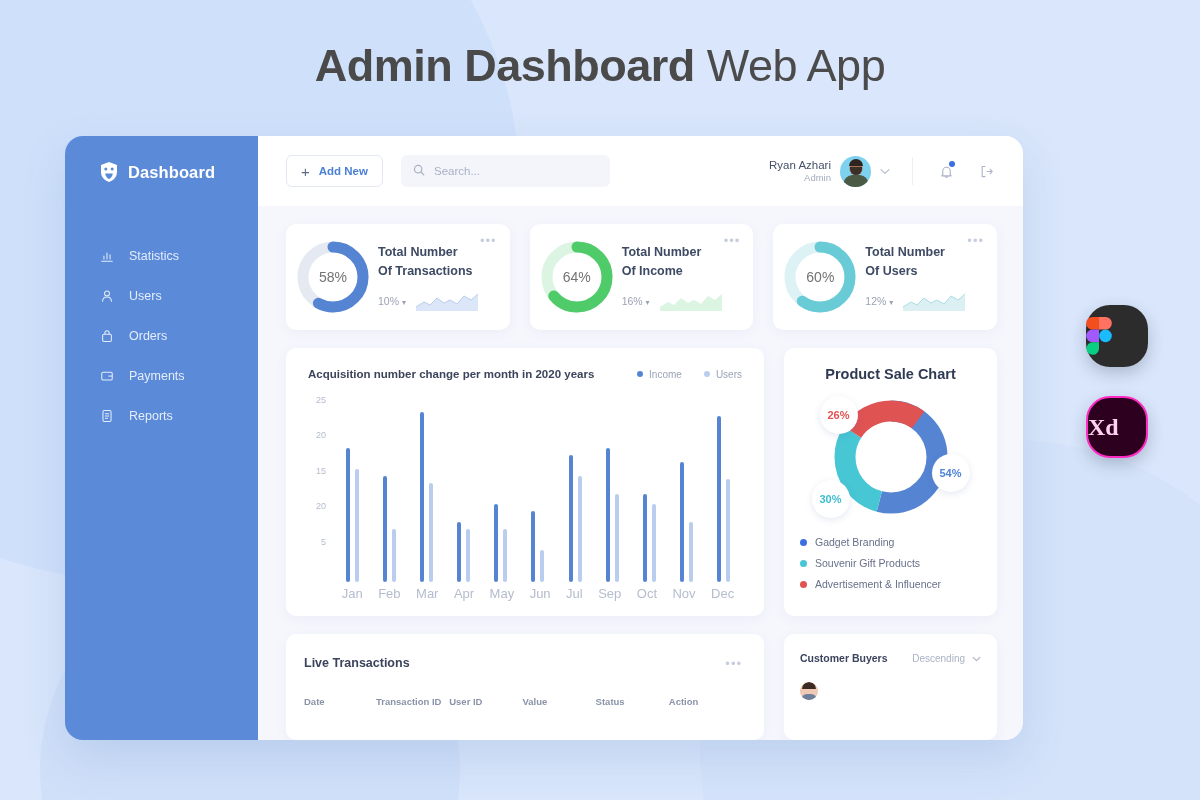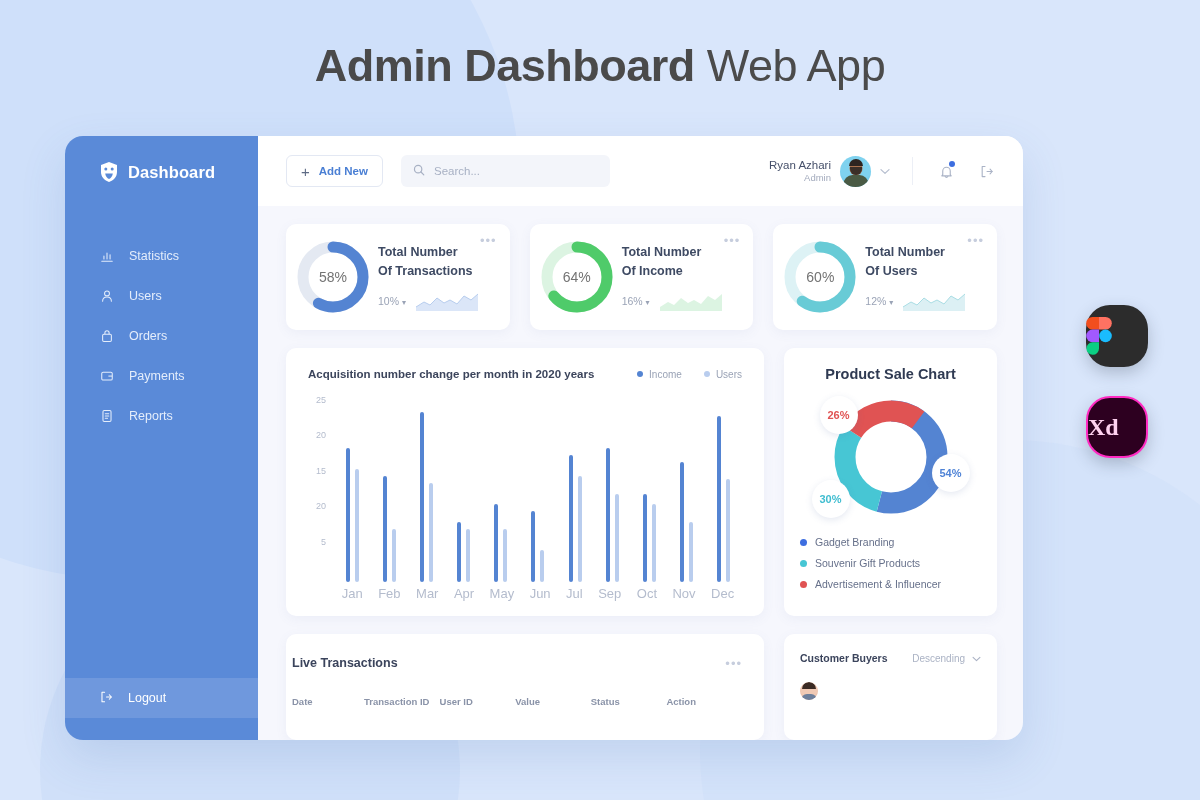--- a/index.html
+++ b/index.html
@@ -234,21 +234,21 @@
   .bubble.b26 { left: 4px; top: 4px; color:#e05353; }
   .bubble.b54 { right: -4px; top: 62px; color:#4f83d6; }
   .bubble.b30 { left: -4px; bottom: 4px; color:#3fbdd0; }
   .pie-legend { margin-top: 14px; align-self:flex-start; padding-left: 8px; }
   .pie-legend-item { display:flex; align-items:center; gap:8px; margin-bottom: 9px; }
   .pl-dot { width: 7px; height: 7px; border-radius:50%; flex:0 0 7px; }
   .pl-text { font-size: 10.5px; color:#66708a; }
 
   
   .bot-row { display:flex; gap:20px; height: 120px; }
-  .trans-card { flex:1; padding: 22px 22px 0 6px; }
+  .trans-card { flex:1; padding: 22px 22px 0 18px; }
   .trans-head { display:flex; align-items:center; }
   .t-title { font-size: 12.5px; font-weight:700; color:#3b445c; }
   .t-cols {
     display:flex; margin-top: 26px;
     font-size: 9.5px; color:#8a93a8; font-weight: 700;
   }
   .t-cols .c { flex: 1; }
   .t-cols .c.date { flex: 0 0 72px; }
   .buyers-card { width:213px; flex:0 0 213px; padding: 18px 16px; }
   .buyers-head { display:flex; align-items:center; }
@@ -348,30 +348,20 @@
             <rect x="3.4" y="1.8" width="9.2" height="12.4" rx="1.4"></rect>
               <path d="M6 5.4 H10"></path>
               <path d="M6 8 H10"></path>
               <path d="M6 10.6 H8.6"></path>
           </svg>
         </span>
         <span>Reports</span>
       </div>
     </nav>
 
-    <div class="logout-row">
-      <span class="ico">
-        <svg width="14" height="14" viewBox="0 0 16 16" fill="none" stroke="#fff" stroke-width="1.2" stroke-linecap="round" stroke-linejoin="round">
-          <path d="M6.4 2.6 H3.4 V13.4 H6.4"></path>
-            <path d="M8.6 8 H14"></path>
-            <path d="M11.8 5.4 L14 8 L11.8 10.6"></path>
-        </svg>
-      </span>
-      <span>Logout</span>
-    </div>
   </aside>
 
   <section class="main">
 
     <header class="topbar">
       <div class="add-new">
         <span class="plus">+</span>
         <span>Add New</span>
       </div>
 

